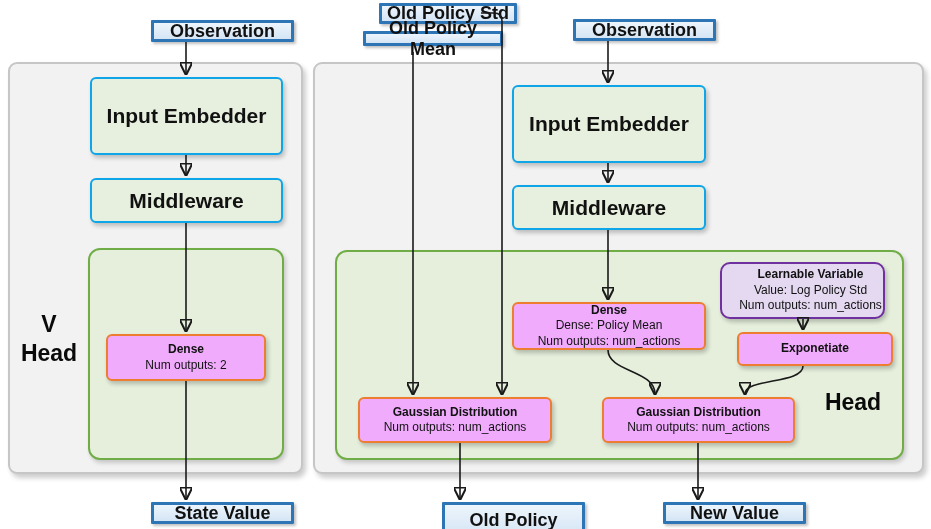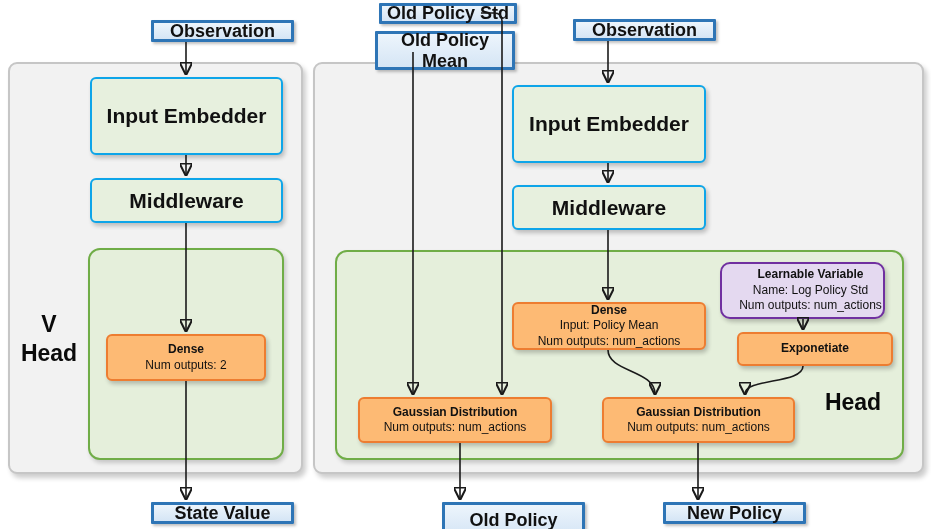--- a/index.html
+++ b/index.html
@@ -23,21 +23,21 @@
     background:#e7f0de;border:2px solid #0ea5e9;border-radius:6px;
     box-shadow:2px 3px 4px rgba(0,0,0,0.22);
     font-weight:bold;font-size:21px;letter-spacing:0px;
   }
   .blue{
     background:linear-gradient(#edf5fc,#d5e5f5);border:3px solid #2e75b6;border-radius:1px;
     box-shadow:2px 2px 3px rgba(0,0,0,0.25);
     font-weight:bold;font-size:18px;margin-left:36px;
   }
   .orange{
-    background:#fdba74;border:2.5px solid #ed7d31;border-radius:6px;
+    background:#f0abfc;border:2.5px solid #ed7d31;border-radius:6px;
     box-shadow:2px 3px 4px rgba(0,0,0,0.22);
     font-size:12px;line-height:1.28;
   }
   .purple{
     background:#e4d9f0;border:2.5px solid #7030a0;border-radius:10px;
     box-shadow:2px 3px 4px rgba(0,0,0,0.22);
     font-size:12px;line-height:1.28;padding-left:16px;
   }
   .node .t{font-weight:bold;}
   .head-label{
@@ -86,45 +86,45 @@
   <div class="gcontainer" style="left:335px;top:250px;width:565px;height:206px"></div>
 
   <div class="head-label" style="left:810px;top:388px;width:86px">
     <div>Head</div>
   </div>
 
   <div class="node blue" style="left:343px;top:3px;width:138px;height:21px">
     <span>Old Policy Std</span>
   </div>
 
-  <div class="node blue" style="left:339px;top:31px;width:140px;height:39px">
+  <div class="node blue" style="left:327px;top:31px;width:140px;height:15px">
     <span>Old Policy Mean</span>
   </div>
 
   <div class="node blue" style="left:537px;top:19px;width:143px;height:22px">
     <span>Observation</span>
   </div>
 
   <div class="node green" style="left:512px;top:85px;width:194px;height:78px">
     <span>Input Embedder</span>
   </div>
 
   <div class="node green" style="left:512px;top:185px;width:194px;height:45px">
     <span>Middleware</span>
   </div>
 
   <div class="node orange" style="left:512px;top:302px;width:194px;height:48px">
     <div class="t">Dense</div>
-    <div>Input: Policy Mean</div>
+    <div>Dense: Policy Mean</div>
     <div>Num outputs: num_actions</div>
   </div>
 
   <div class="node purple" style="left:720px;top:262px;width:165px;height:57px">
     <div class="t">Learnable Variable</div>
-    <div>Name: Log Policy Std</div>
+    <div>Value: Log Policy Std</div>
     <div>Num outputs: num_actions</div>
   </div>
 
   <div class="node orange" style="left:737px;top:332px;width:156px;height:34px">
     <div class="t">Exponetiate</div>
   </div>
 
   <div class="node orange" style="left:358px;top:397px;width:194px;height:46px">
     <div class="t">Gaussian Distribution</div>
     <div>Num outputs: num_actions</div>
@@ -133,21 +133,21 @@
   <div class="node orange" style="left:602px;top:397px;width:193px;height:46px">
     <div class="t">Gaussian Distribution</div>
     <div>Num outputs: num_actions</div>
   </div>
 
   <div class="node blue" style="left:406px;top:502px;width:143px;height:36px">
     <span>Old Policy</span>
   </div>
 
   <div class="node blue" style="left:627px;top:502px;width:143px;height:22px">
-    <span>New Policy</span>
+    <span>New Value</span>
   </div>
 
   <svg id="connectors">
     <defs>
       <marker id="ah" viewBox="0 0 10 10" refX="9" refY="5" markerWidth="8" markerHeight="8" orient="auto-start-reverse">
         <path d="M0,0 L10,5 L0,10 z" fill="#1a1a1a" stroke="none"></path>
       </marker>
     </defs>
     <path d="M186,42 V74" marker-end="url(#ah)"></path>
     <path d="M186,155 V175" marker-end="url(#ah)"></path>

